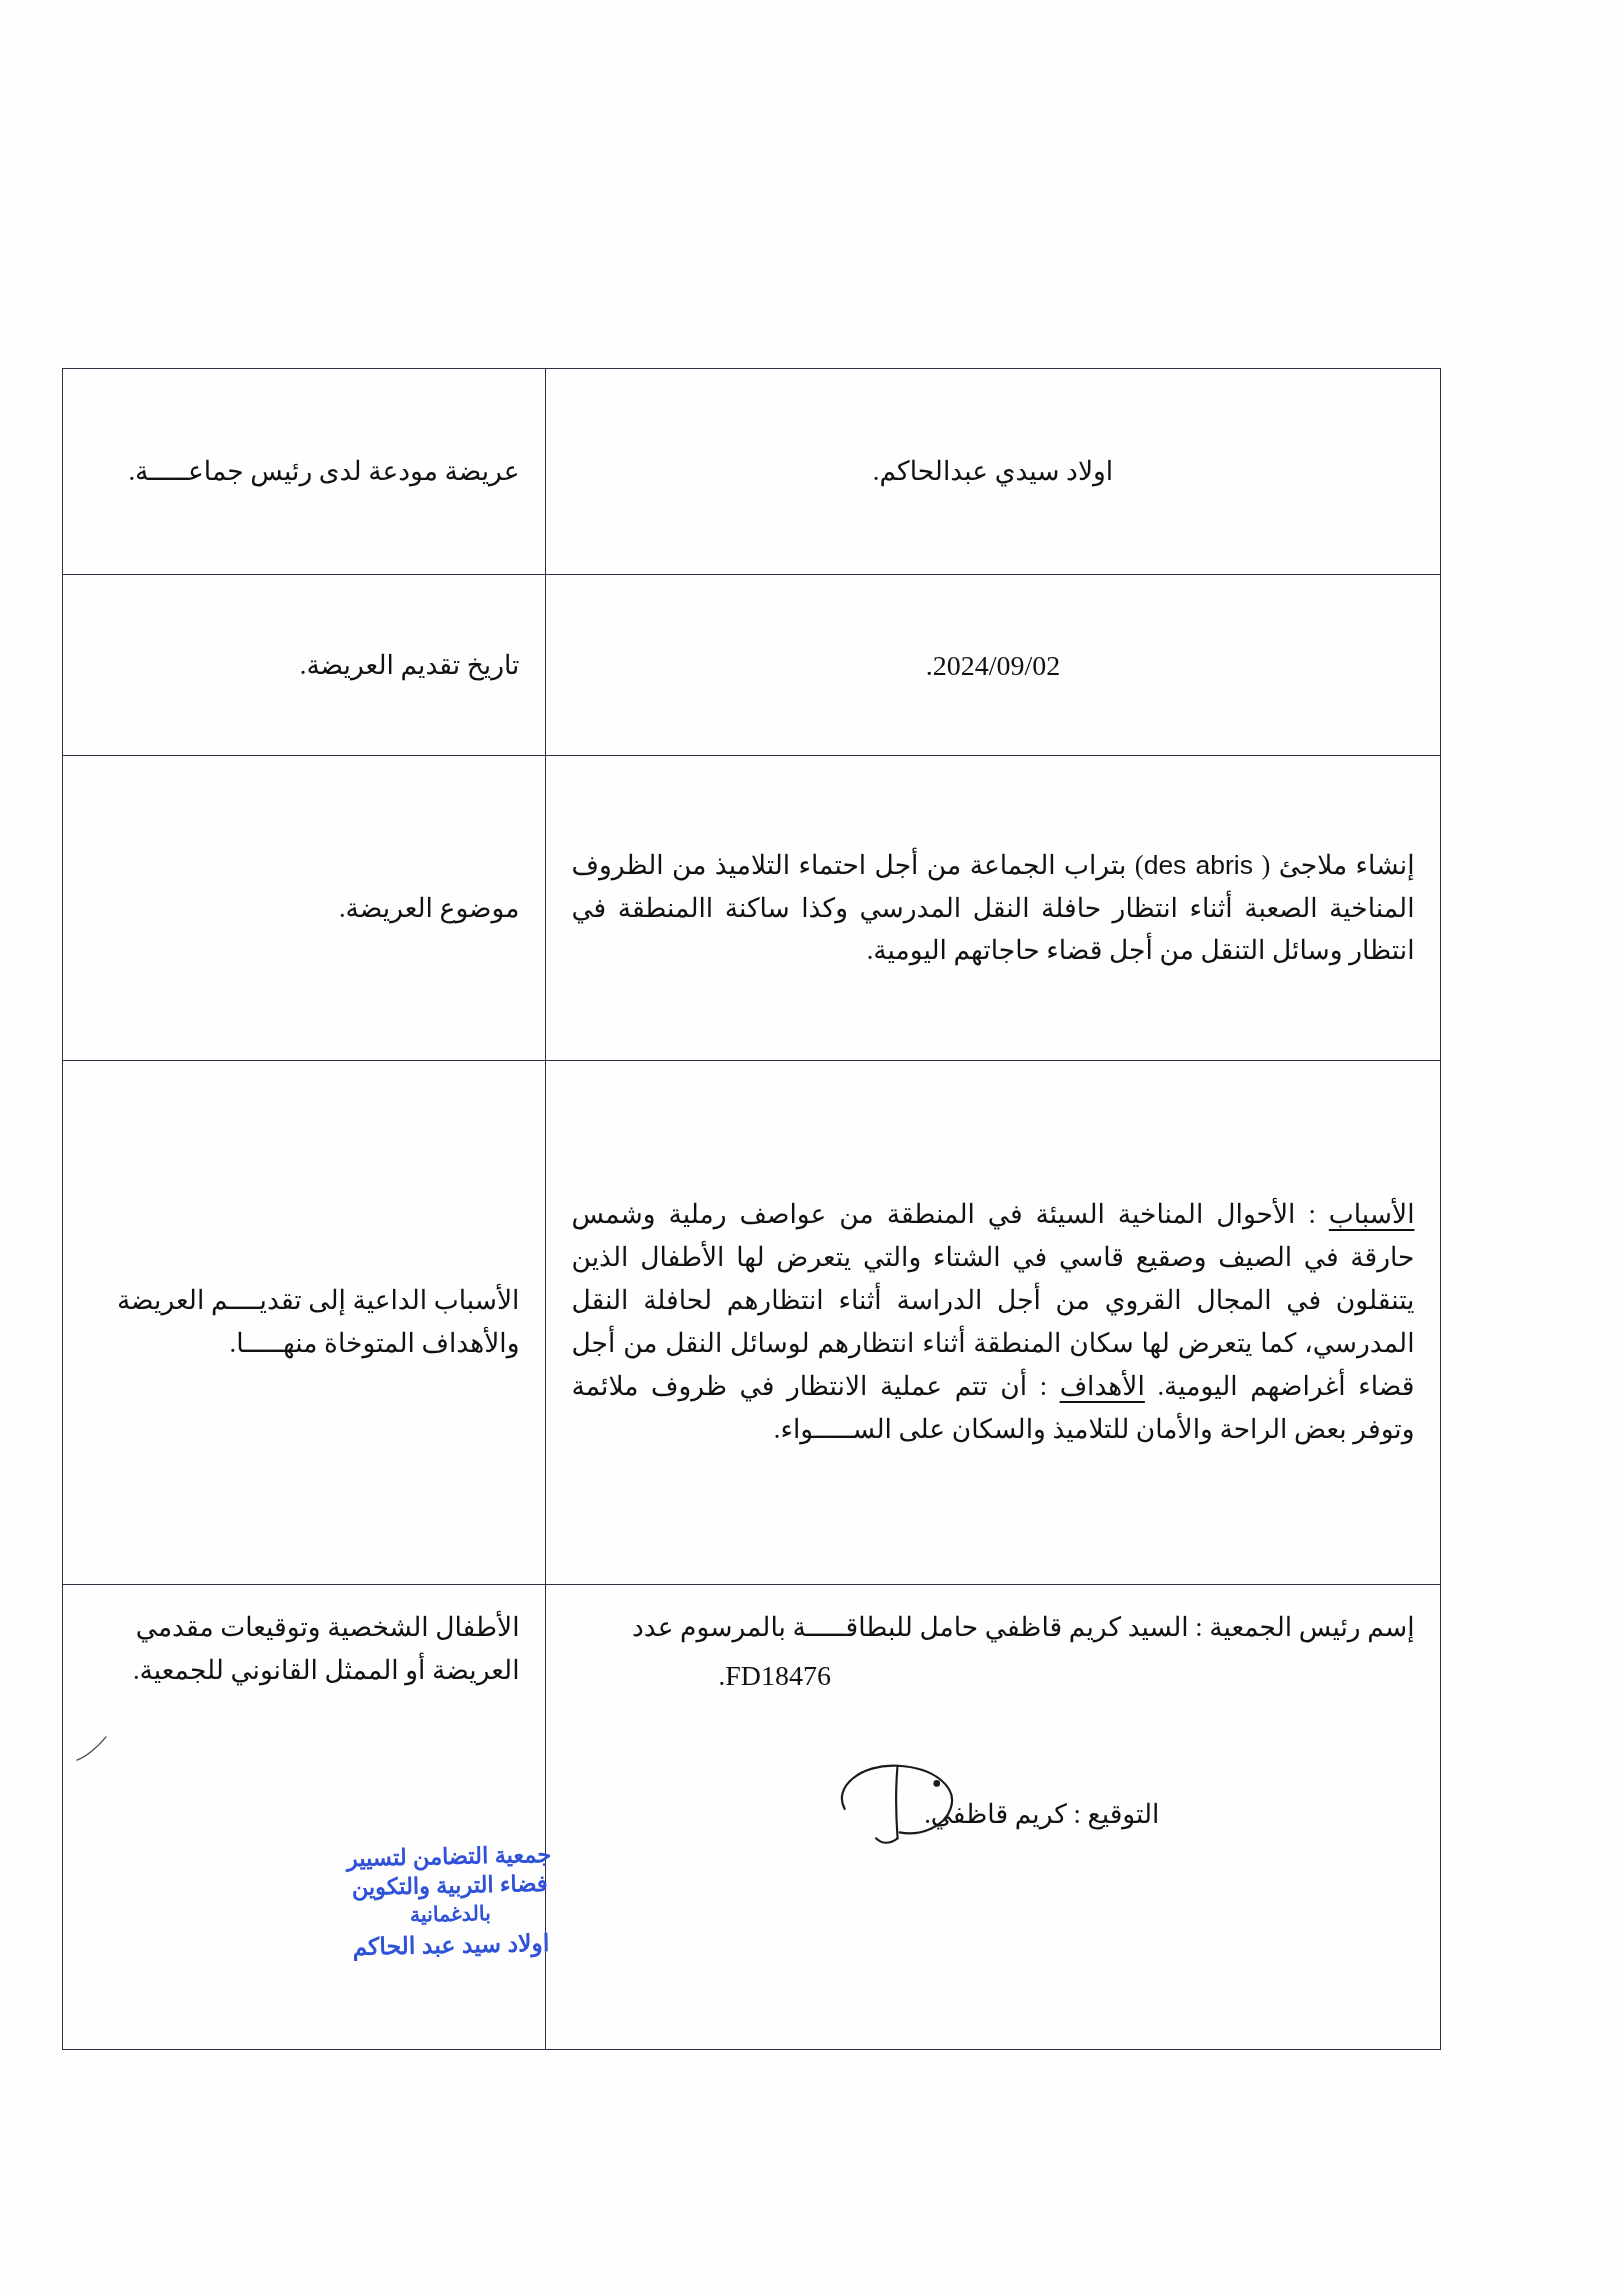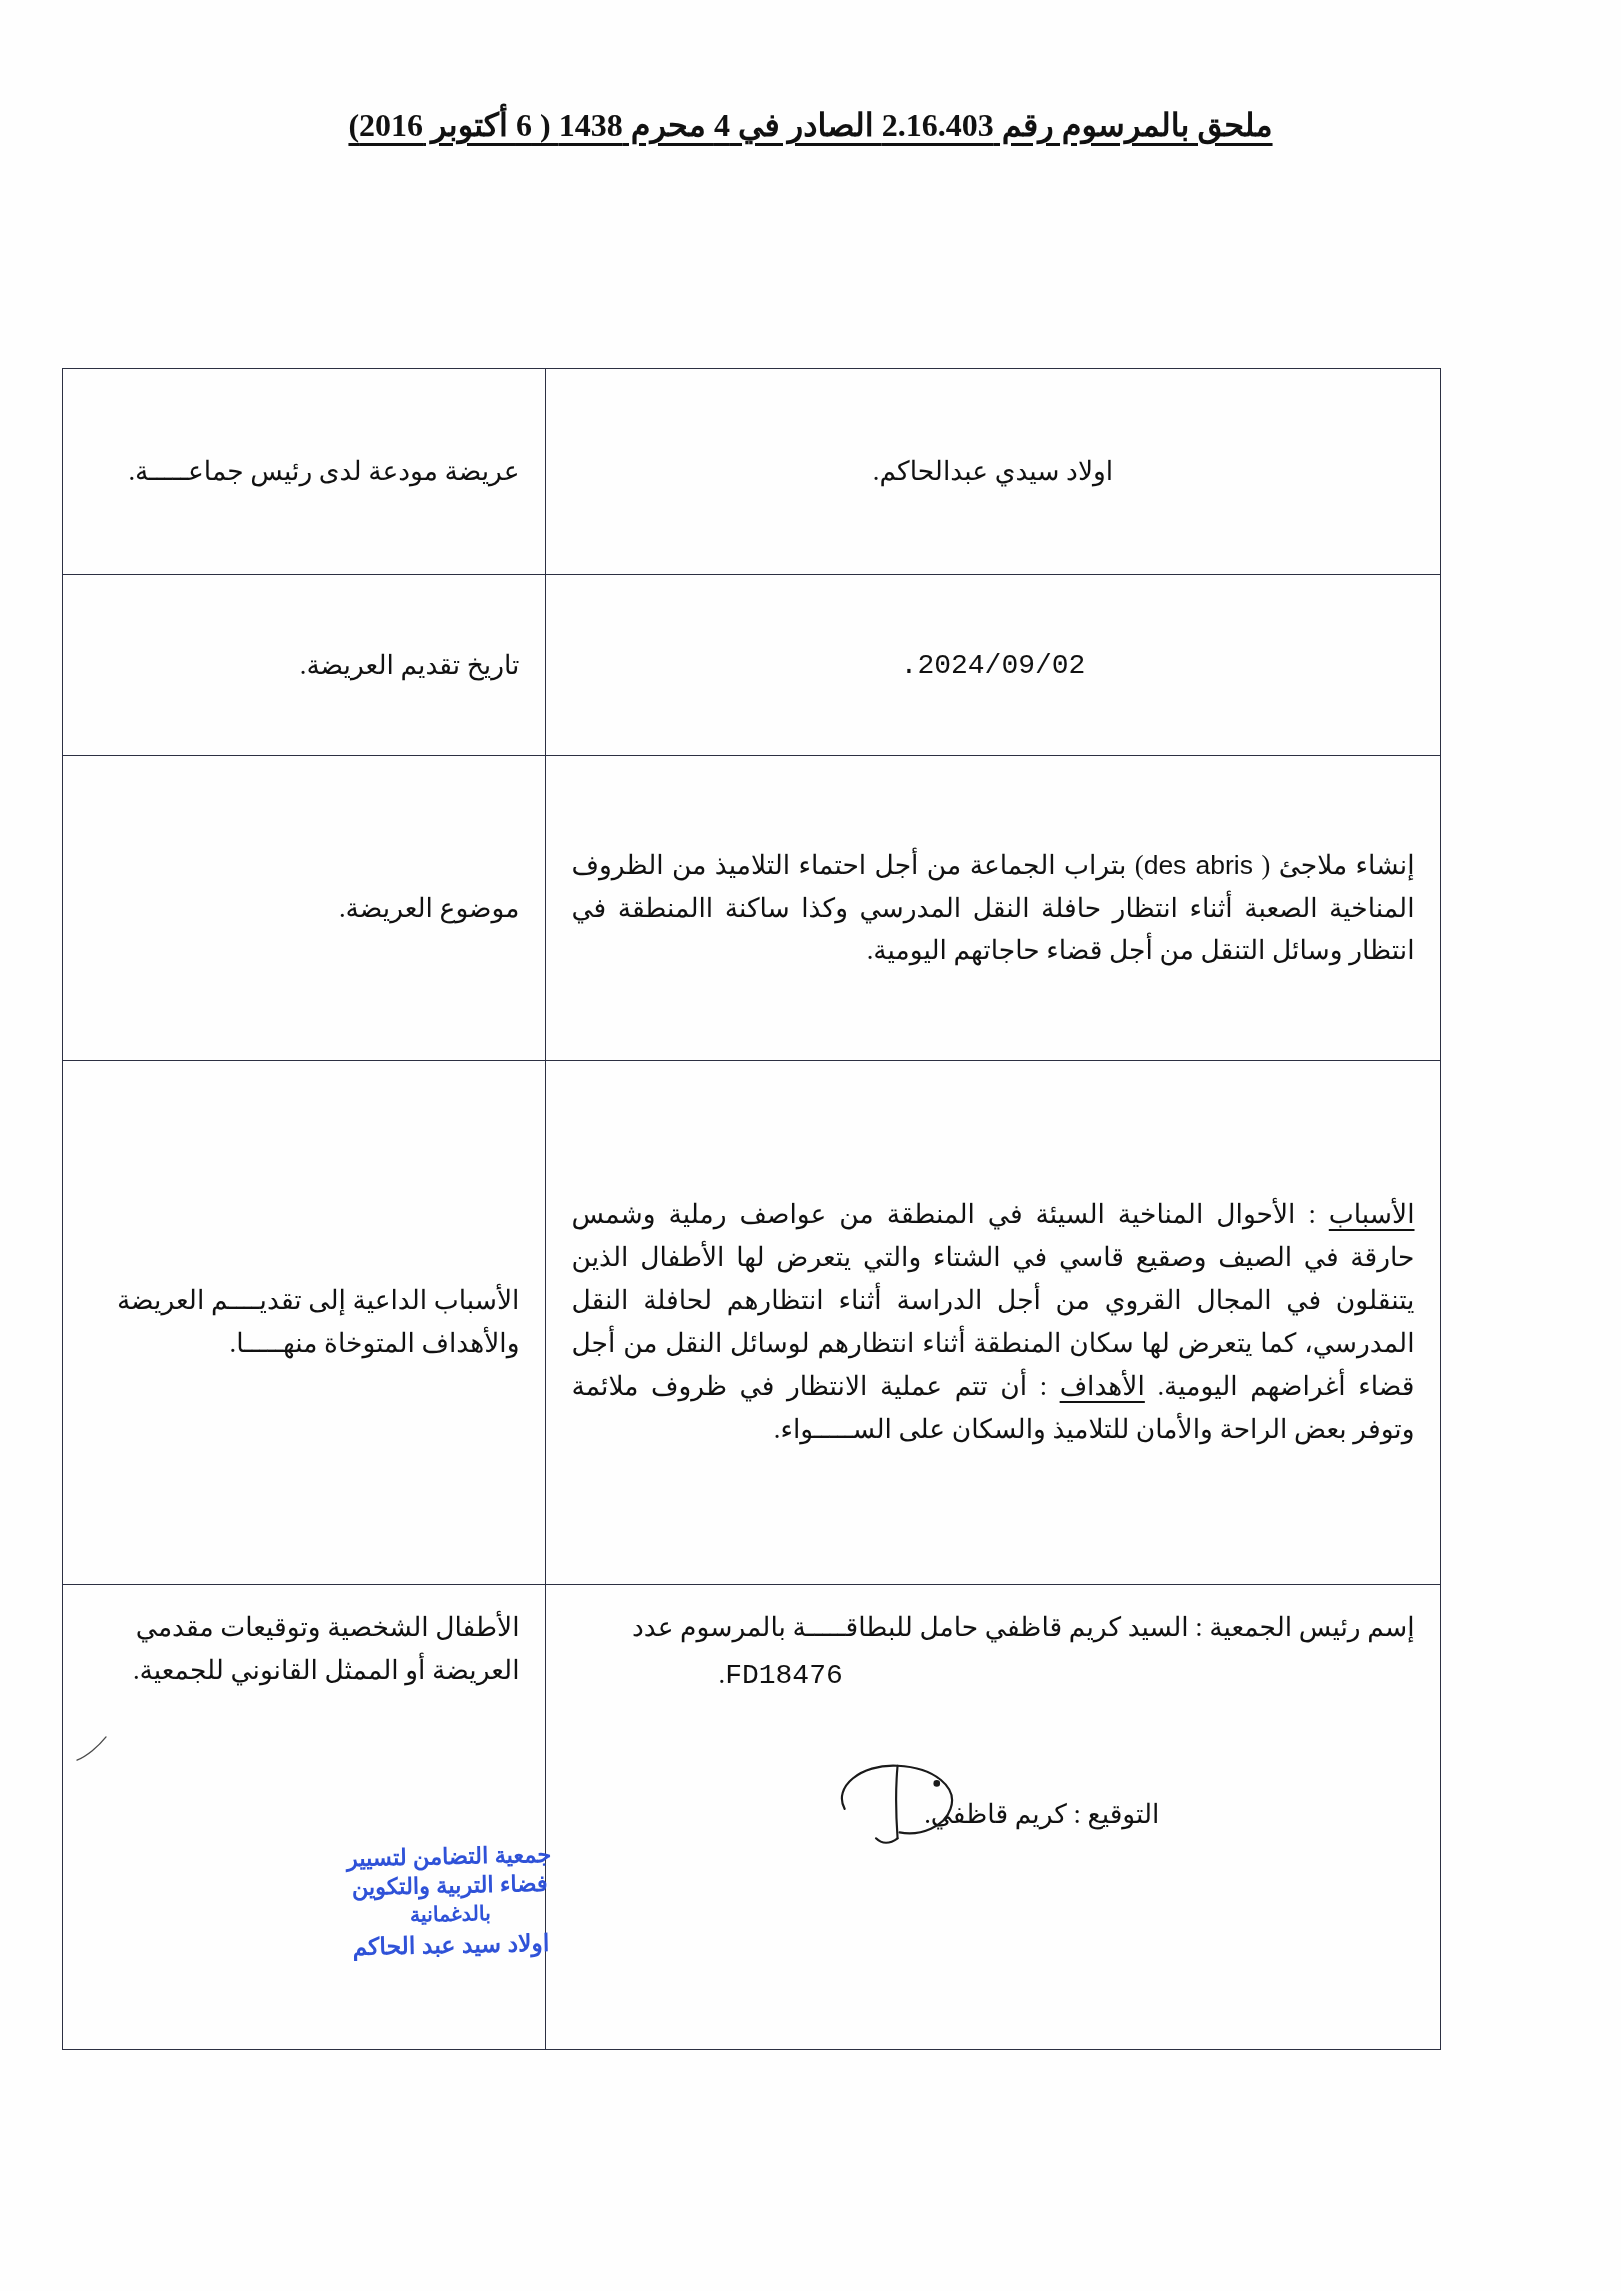--- a/index.html
+++ b/index.html
@@ -95,21 +95,21 @@
     text-decoration: underline;
     text-underline-offset: 5.9px;
     text-decoration-thickness: 2px;
   }
   .latin {
     direction: ltr;
     unicode-bidi: isolate;
     font-family: "Liberation Sans", sans-serif;
   }
   .date-val {
-    font-family: Liberation Mono, monospace;
+    font-family: Liberation Serif, serif;
     font-size: 28px;
   }
 
   
   .sig-name-line { text-align: justify; text-align-last: right; margin: 0 0 3.9px; }
   .sig-id-line   { text-align: left; margin: 0 0 17.6px; padding-left: 147px; }
   .sig-label     { margin: 94px 0 0; padding-right: 255px; }
 
   .sig-scribble {
     position: absolute;
@@ -146,23 +146,20 @@
     width: 39px;
     height: 29px;
     pointer-events: none;
   }
 </style>
 </head>
 <body>
 
 <div class="page">
 
-  <div class="doc-title">
-    <span class="u">ملحق بالمرسوم رقم 2.16.403  الصادر في 4 محرم 1438 ( 6 أكتوبر 2016)</span>
-  </div>
 
 
   <table class="form-table">
     <tbody>
       <tr class="r1">
         <td class="col-value v-center">
           <span>اولاد سيدي عبدالحاكم.</span>
         </td>
         <td class="col-label">
           <span>عريضة مودعة لدى رئيس جماعـــــة.</span>

